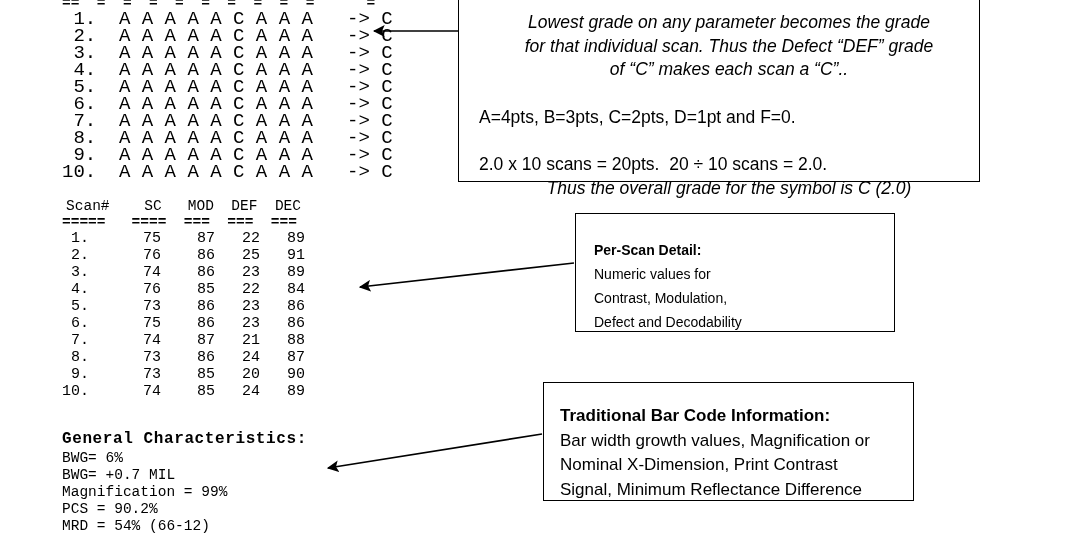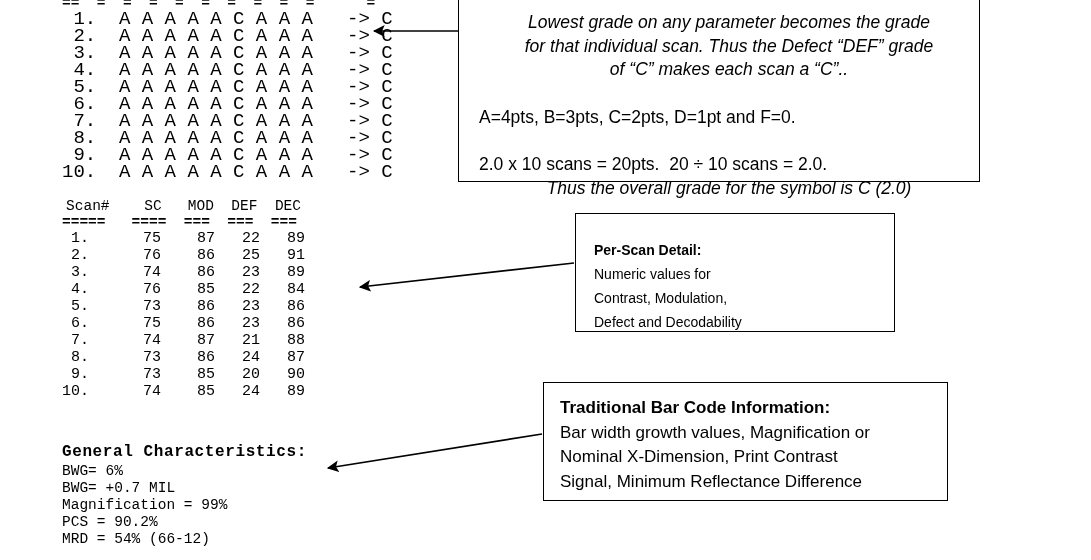--- a/index.html
+++ b/index.html
@@ -69,21 +69,21 @@
     font-family: "Liberation Mono", "DejaVu Sans Mono", monospace;
     font-size: 15px;
     line-height: 17px;
     white-space: pre;
   }
 
   
   .gen-block {
     position: absolute;
     left: 62px;
-    top: 442px;
+    top: 429px;
   }
   .gen-title {
     font-family: "Liberation Mono", "DejaVu Sans Mono", monospace;
     font-size: 16px;
     font-weight: bold;
     line-height: 21px;
     white-space: pre;
     letter-spacing: 0.6px;
   }
   .gen-line {
@@ -124,23 +124,23 @@
     height: 119px;
     padding: 24px 0 0 18px;
     font-size: 14px;
     line-height: 24px;
   }
   #callout-scan .hdr { font-weight: bold; }
 
   #callout-barcode {
     left: 543px;
     top: 382px;
-    width: 405px;
+    width: 371px;
     height: 119px;
-    padding: 13px 0 0 16px;
+    padding: 21px 0 0 16px;
     font-size: 17px;
     line-height: 24.5px;
   }
   #callout-barcode .hdr { font-weight: bold; }
 
   
   .arrow-layer {
     position: absolute;
     left: 0;
     top: 0;

